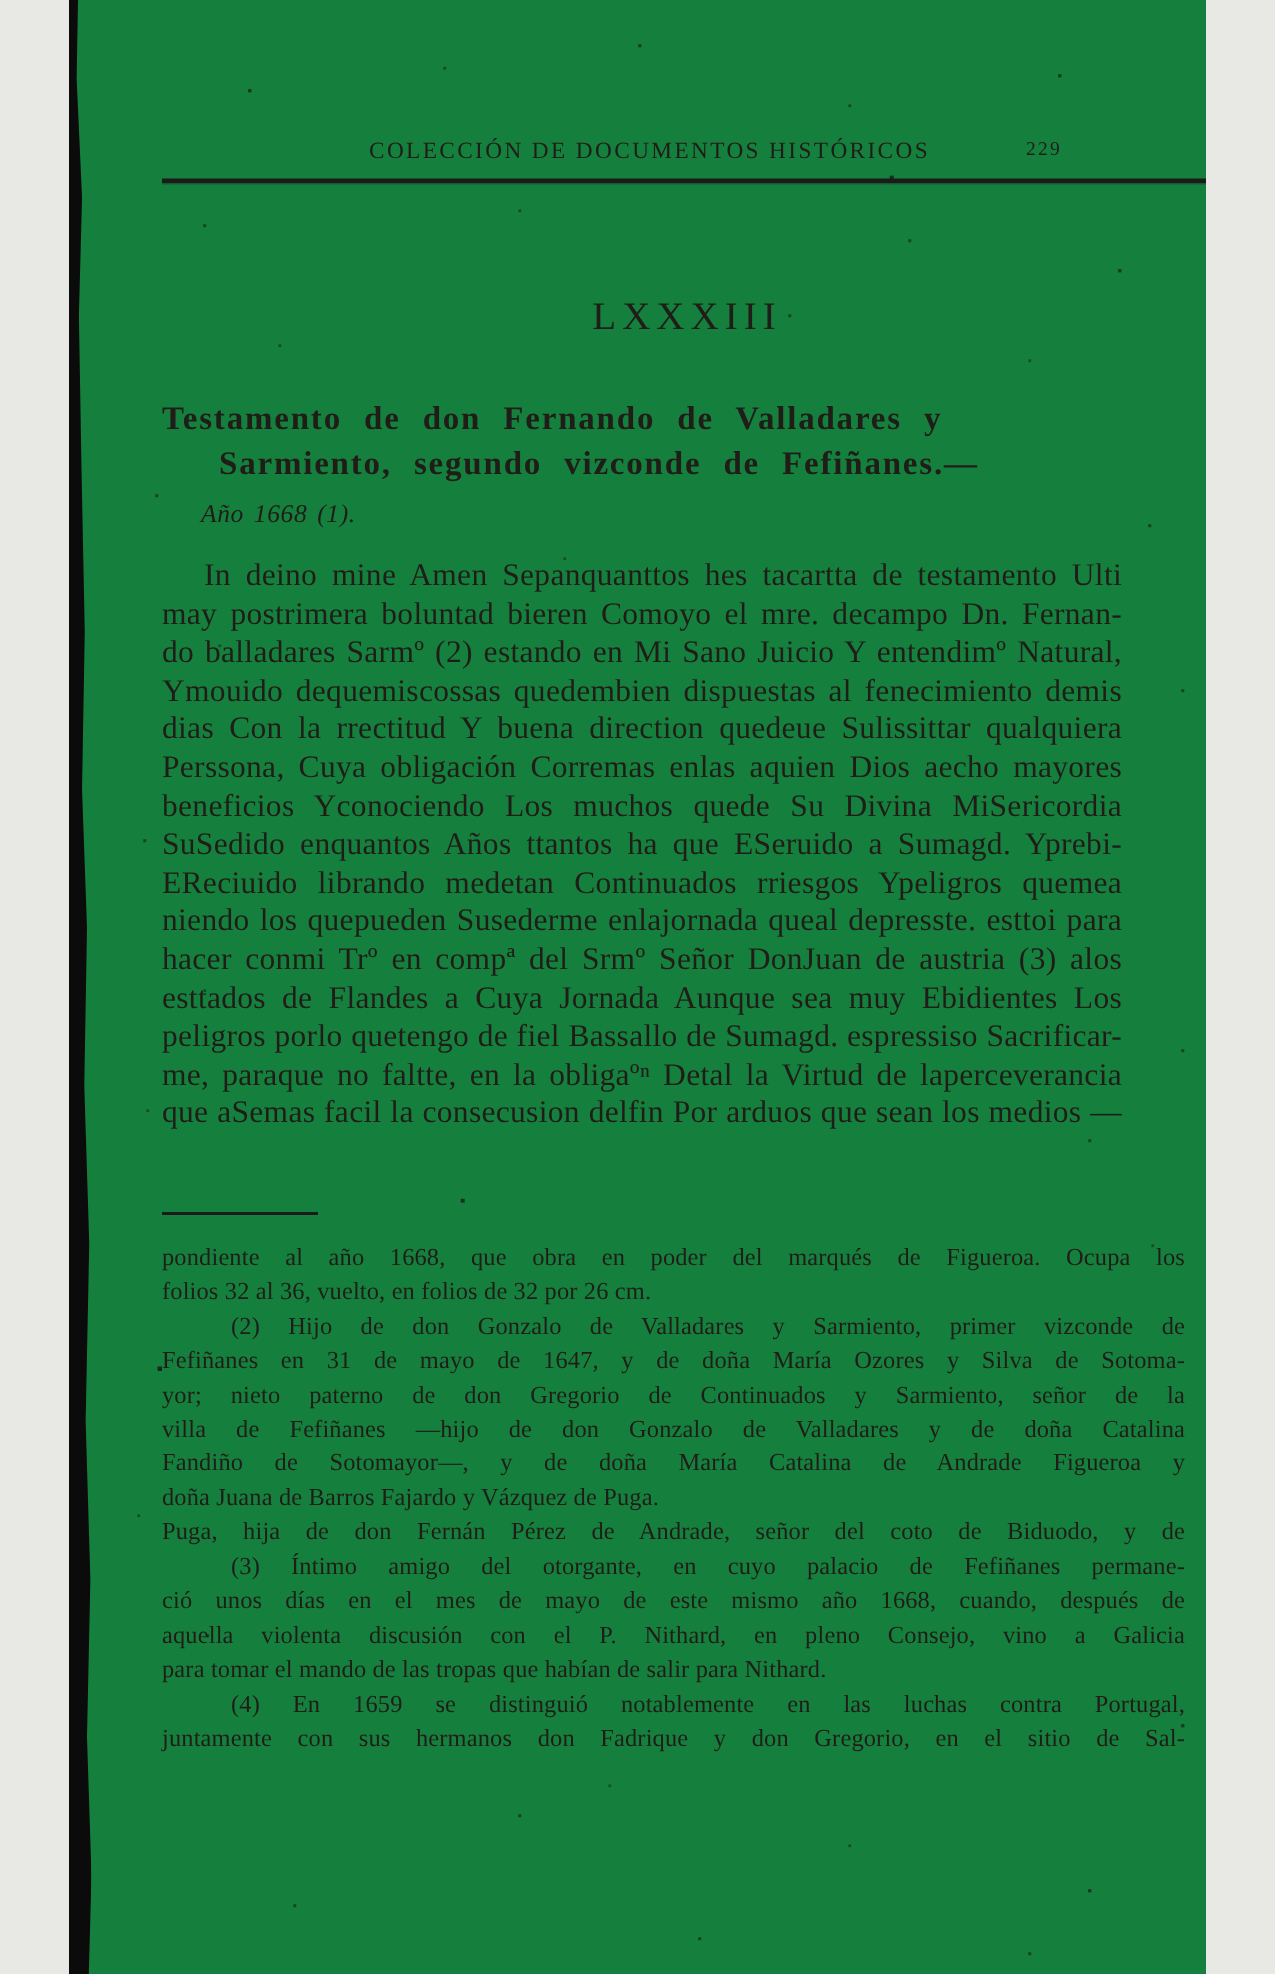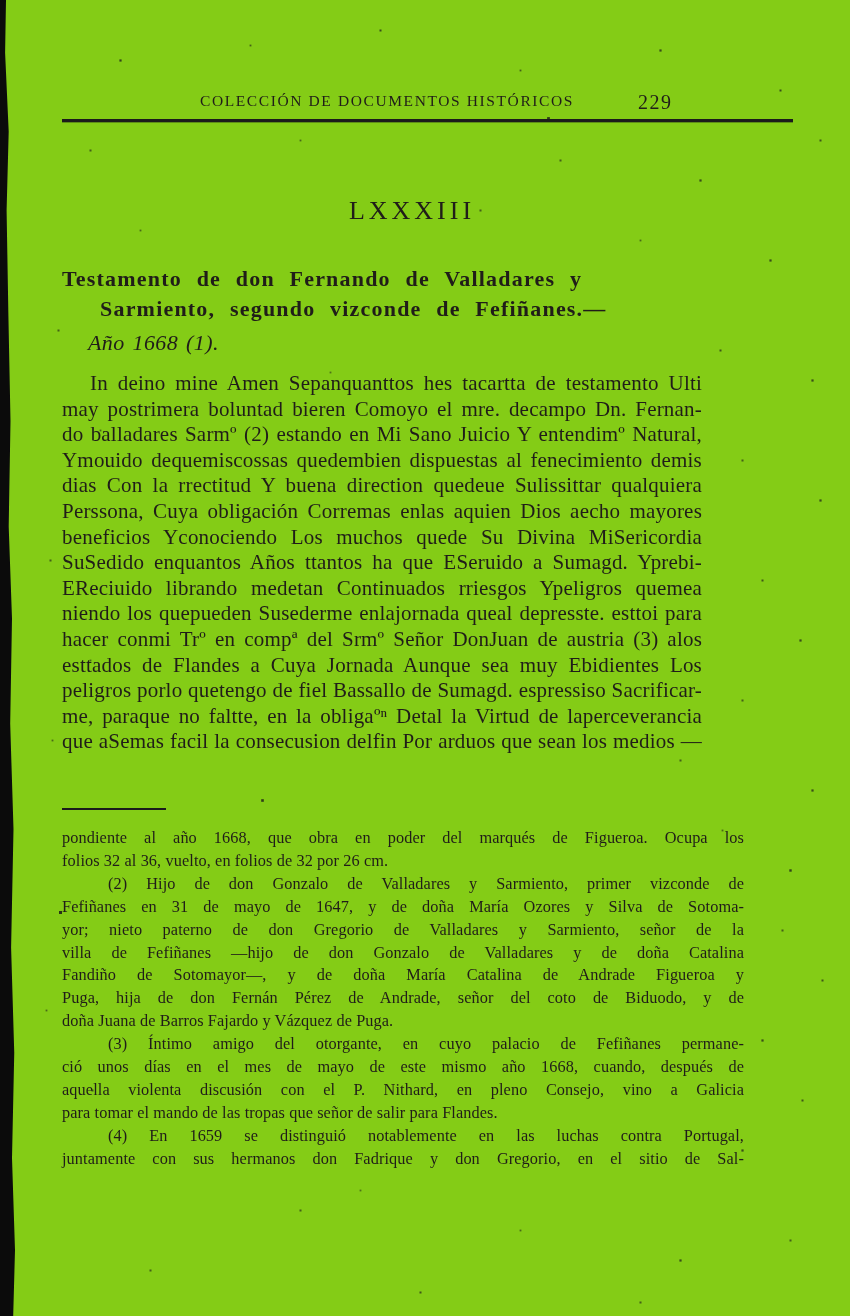--- a/index.html
+++ b/index.html
@@ -1,18 +1,18 @@
 <!DOCTYPE html>
 <html><head>
 <meta charset="utf-8">
 <style>
   html,body{margin:0;padding:0;background:#e8e8e4;}
   .page{
-    position:relative;width:850px;height:1316px;margin:0 auto;
-    background:#84cc16;overflow:hidden;color:#201d19;
+    position:relative;width:758px;height:1316px;margin:0 auto;
+    background:#15803d;overflow:hidden;color:#201d19;
     font-family:"Liberation Serif","DejaVu Serif",serif;
   }
   
   .scan-band{
     position:absolute;left:0;top:0;width:15px;height:100%;background:#0b0b0b;
     clip-path:polygon(0 0,40% 0,34% 4%,58% 10%,44% 16%,56% 24%,70% 32%,58% 40%,
       80% 47%,68% 55%,90% 63%,74% 72%,95% 80%,80% 88%,100% 95%,88% 100%,0 100%);
   }
   
   .speckles{
@@ -39,29 +39,29 @@
       762px 1040px 0 .6px rgba(25,25,25,.7), 92px 1090px 0 .5px rgba(25,25,25,.6),
       802px 1100px 0 .5px rgba(25,25,25,.65), 742px 1150px 0 .6px rgba(25,25,25,.7),
       300px 1210px 0 .5px rgba(25,25,25,.6), 520px 1230px 0 .4px rgba(25,25,25,.55),
       680px 1260px 0 .6px rgba(25,25,25,.7), 150px 1270px 0 .5px rgba(25,25,25,.6),
       420px 1292px 0 .5px rgba(25,25,25,.65), 640px 1302px 0 .5px rgba(25,25,25,.6),
       790px 1240px 0 .5px rgba(25,25,25,.6), 360px 1190px 0 .4px rgba(25,25,25,.5),
       548px 118px 0 .9px rgba(25,25,25,.8), 330px 372px 0 .4px rgba(25,25,25,.5);
   }
   .header-row{position:absolute;top:92px;left:62px;width:731px;height:24px;}
   .running-title{position:absolute;left:138px;top:0;font-size:15.5px;letter-spacing:1.6px;white-space:nowrap;}
-  .page-number{position:absolute;left:576px;top:-1px;font-size:20px;letter-spacing:1.5px;}
+  .page-number{position:absolute;left:576px;top:-1px;font-size:13px;letter-spacing:1.5px;}
   .header-rule{position:absolute;top:119px;left:62px;width:731px;height:3px;background:#1b1b1b;
     box-shadow:0 1px 0 rgba(27,27,27,.35);}
   .section-number{position:absolute;top:196px;left:62px;width:700px;text-align:center;
     font-size:26px;letter-spacing:4px;}
   .doc-heading{position:absolute;top:264px;left:62px;width:668px;font-weight:bold;
     font-size:22px;line-height:30px;letter-spacing:1.2px;word-spacing:8px;}
   .h-line2{padding-left:38px;}
-  .h-year{padding-left:26px;font-weight:normal;font-style:italic;font-size:22px;
+  .h-year{padding-left:26px;font-weight:normal;font-style:italic;font-size:17px;
     letter-spacing:.4px;word-spacing:2px;margin-top:4px;}
   .body-block{position:absolute;top:371px;left:62px;width:640px;
     font-size:21px;line-height:25.6px;}
   .bl{text-align:justify;text-align-last:justify;letter-spacing:.2px;}
   .bl-first{text-indent:28px;}
   .fn-rule{position:absolute;top:808px;left:62px;width:104px;height:2px;background:#1b1b1b;}
   .fn-block{position:absolute;top:827px;left:62px;width:682px;
     font-size:16.3px;line-height:22.9px;}
   .fl{text-align:justify;text-align-last:justify;letter-spacing:.1px;}
   .fl-first{text-indent:46px;}
@@ -108,28 +108,28 @@
   </div>
 
   <div class="fn-rule"></div>
 
   <div class="fn-block">
     <div class="fl">pondiente al año 1668, que obra en poder del marqués de Figueroa.  Ocupa los</div>
     <div class="fl fl-end">folios 32 al 36, vuelto, en folios de 32 por 26 cm.</div>
 
     <div class="fl fl-first">(2)  Hijo de don Gonzalo de Valladares y Sarmiento, primer vizconde de</div>
     <div class="fl">Fefiñanes en 31 de mayo de 1647, y de doña María Ozores y Silva de Sotoma-</div>
-    <div class="fl">yor; nieto paterno de don Gregorio de Valladares y Sarmiento, señor de la</div>
+    <div class="fl">yor; nieto paterno de don Gregorio de Continuados y Sarmiento, señor de la</div>
     <div class="fl">villa de Fefiñanes —hijo de don Gonzalo de Valladares y de doña Catalina</div>
     <div class="fl">Fandiño de Sotomayor—, y de doña María Catalina de Andrade Figueroa y</div>
+    <div class="fl fl-end">doña Juana de Barros Fajardo y Vázquez de Puga.</div>
     <div class="fl">Puga, hija de don Fernán Pérez de Andrade, señor del coto de Biduodo, y de</div>
-    <div class="fl fl-end">doña Juana de Barros Fajardo y Vázquez de Puga.</div>
 
     <div class="fl fl-first">(3)  Íntimo amigo del otorgante, en cuyo palacio de Fefiñanes permane-</div>
     <div class="fl">ció unos días en el mes de mayo de este mismo año 1668, cuando, después de</div>
     <div class="fl">aquella violenta discusión con el P. Nithard, en pleno Consejo, vino a Galicia</div>
-    <div class="fl fl-end">para tomar el mando de las tropas que señor de salir para Flandes.</div>
+    <div class="fl fl-end">para tomar el mando de las tropas que habían de salir para Nithard.</div>
 
     <div class="fl fl-first">(4)  En 1659 se distinguió notablemente en las luchas contra Portugal,</div>
     <div class="fl">juntamente con sus hermanos don Fadrique y don Gregorio, en el sitio de Sal-</div>
   </div>
 
 </div>
 
 </body></html>

